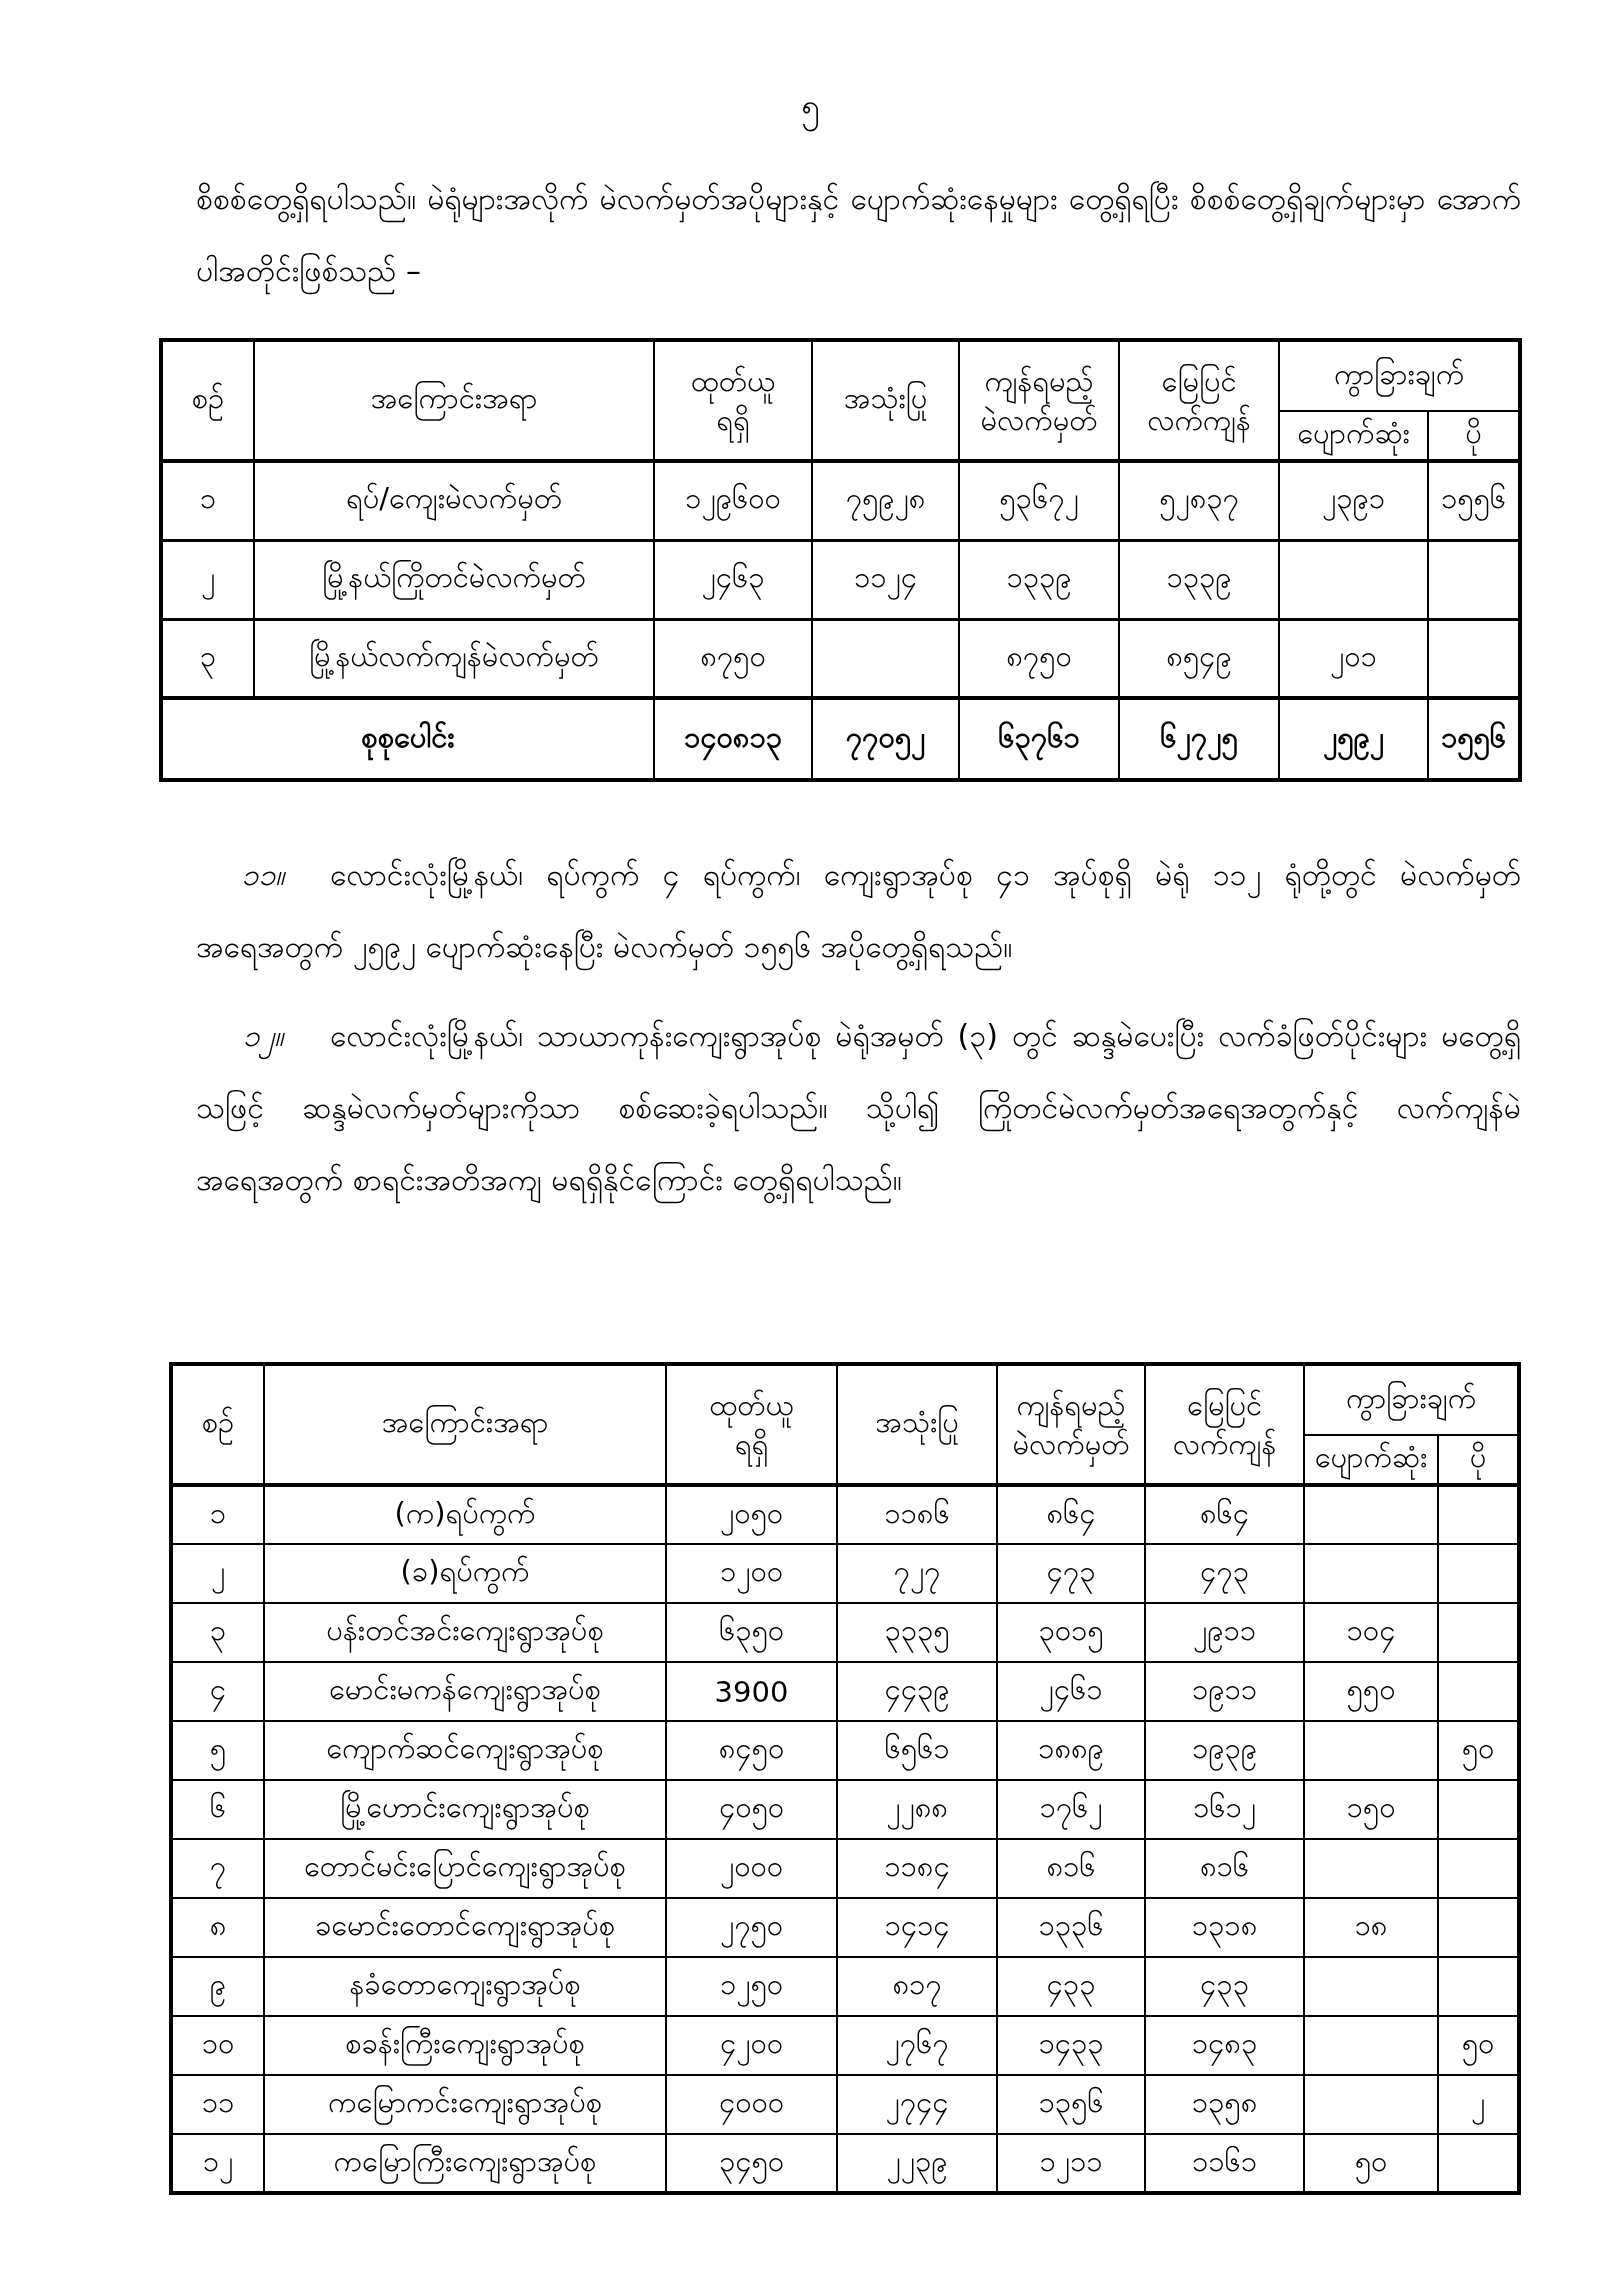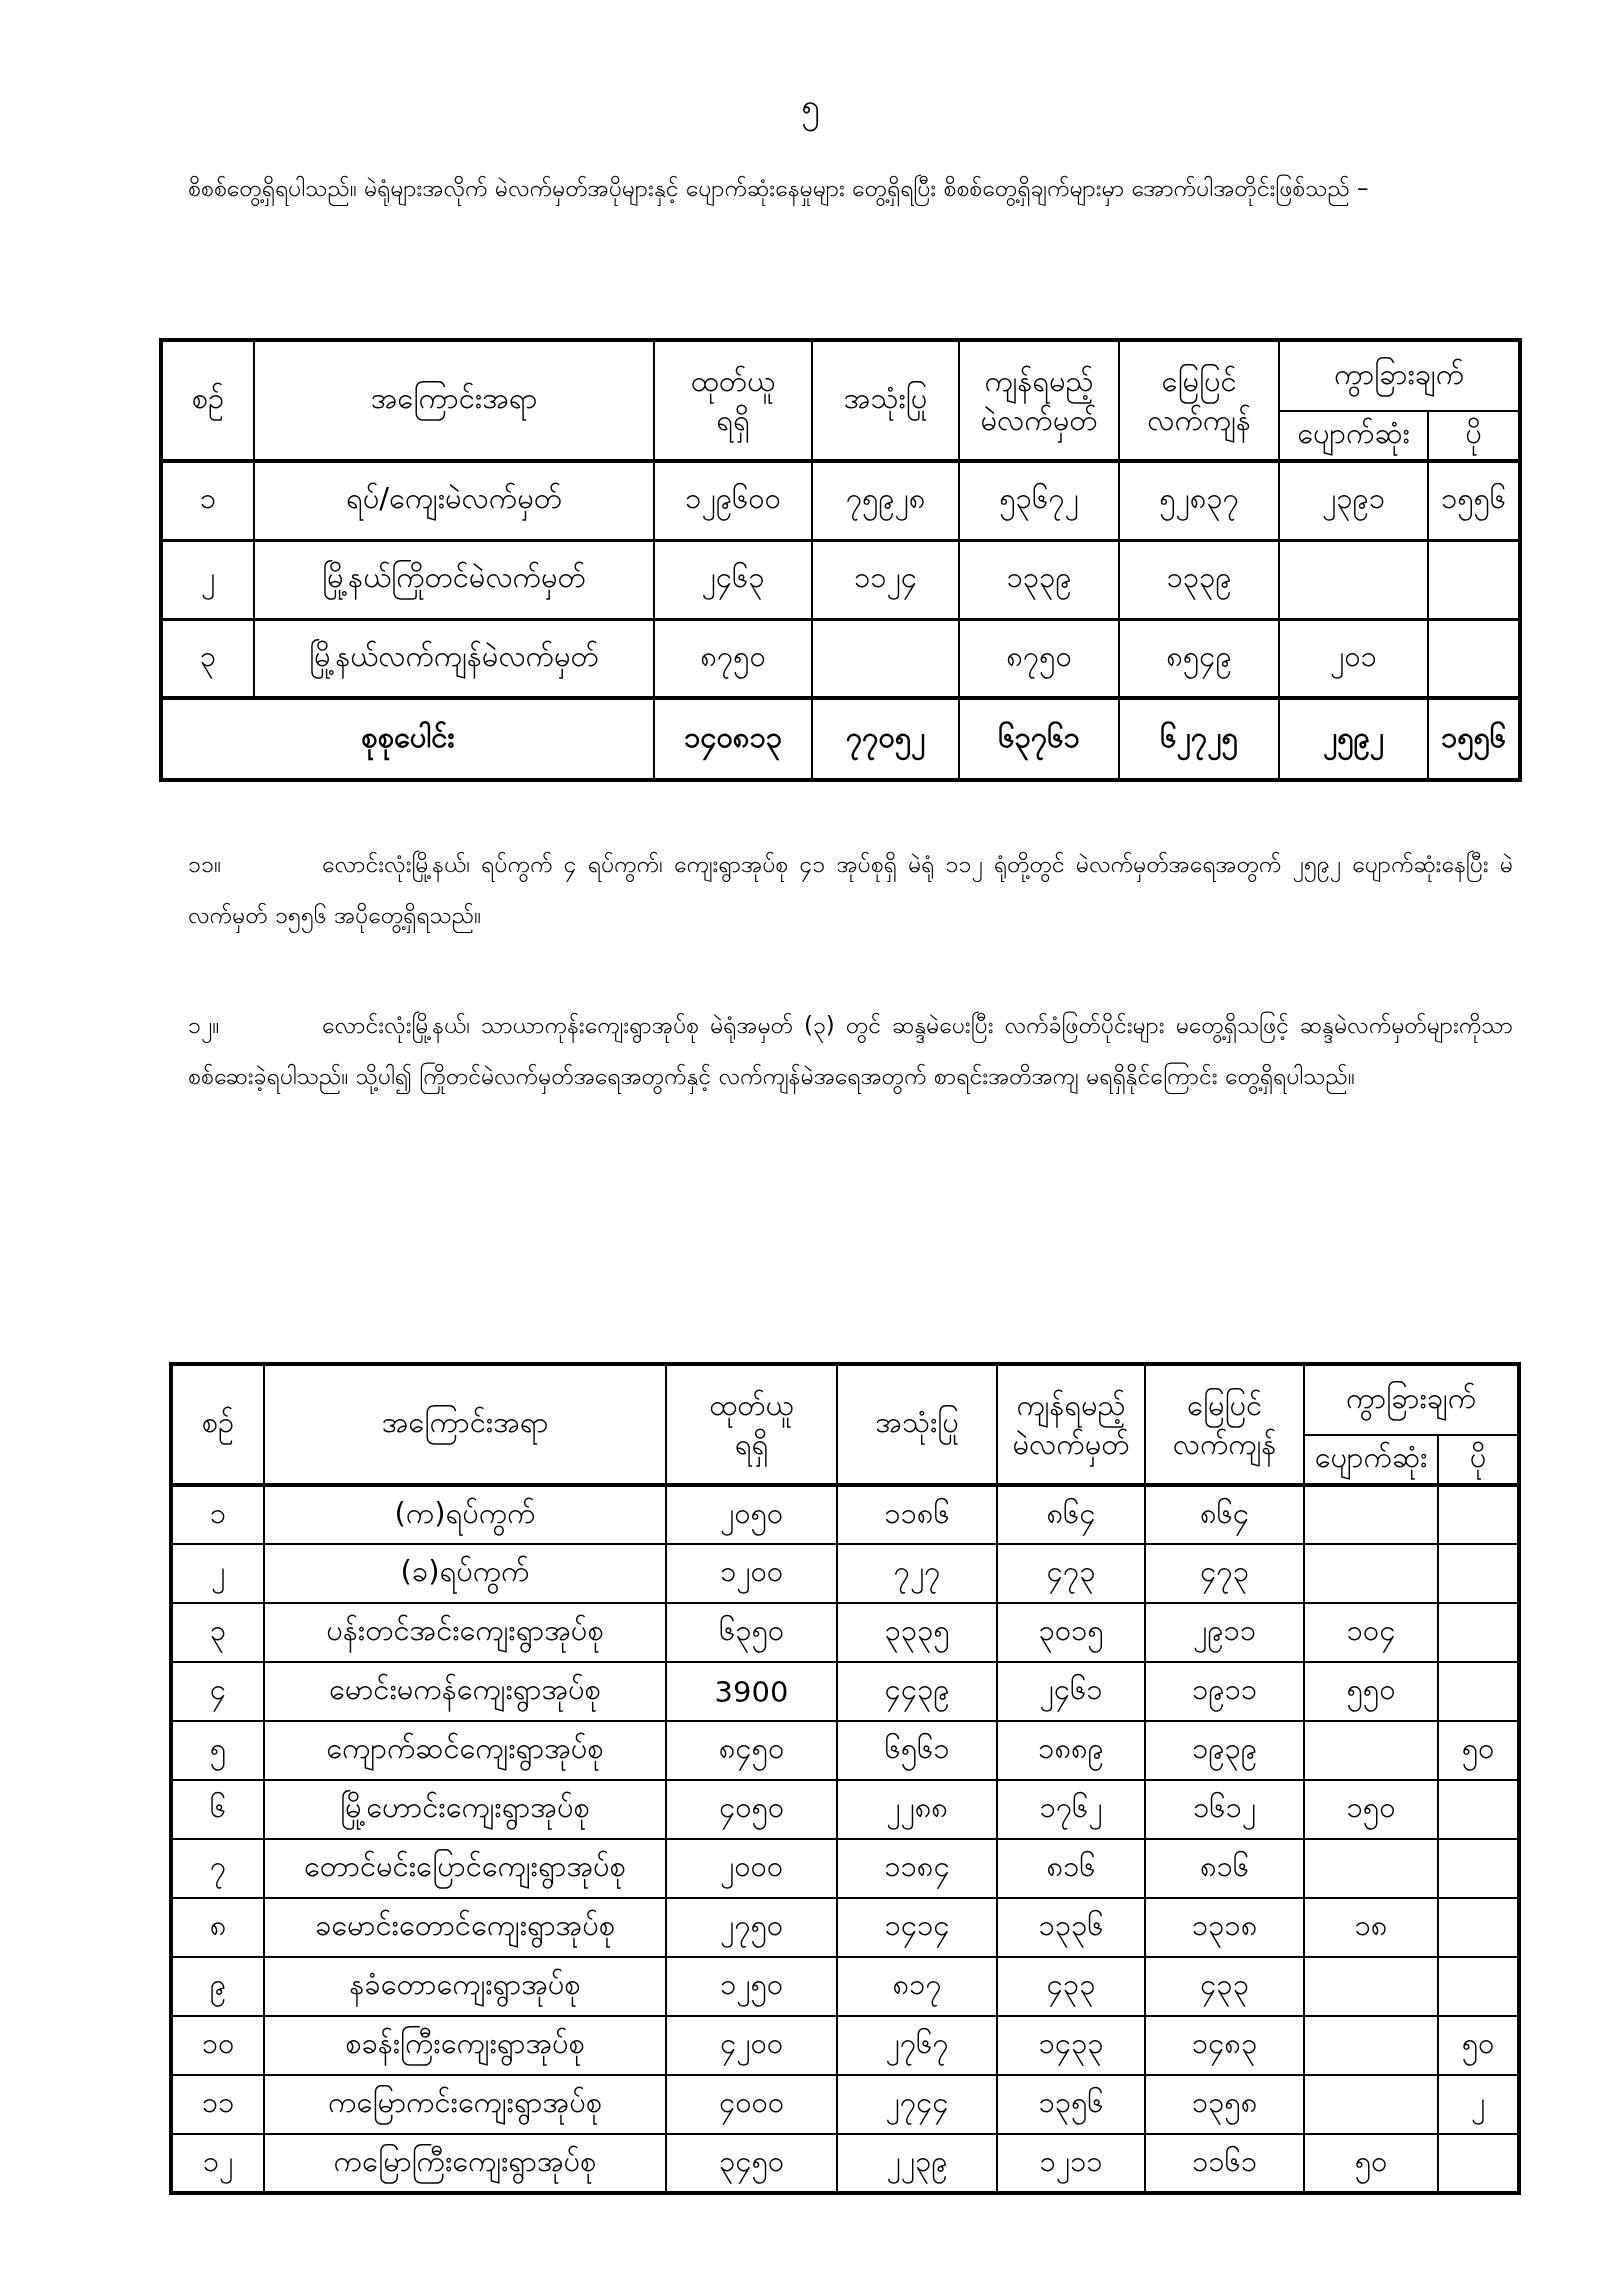--- a/index.html
+++ b/index.html
@@ -16,34 +16,35 @@
   .page-number {
     position: absolute;
     top: 84px;
     left: 0;
     width: 100%;
     text-align: center;
     font-size: 33px;
   }
   .body-text {
     position: absolute;
-    left: 188px;
+    left: 196px;
     width: 1325px;
-    font-size: 23px;
-    line-height: 51px;
+    font-size: 30px;
+    line-height: 72px;
     text-align: justify;
   }
   .intro   { top: 163px; }
   .para-11 { top: 839px; }
   .para-12 { top: 1000px; }
   .para-13 { top: 1223px; }
   .pnum {
     display: inline-block;
     min-width: 134px;
-    text-align: left;
+    text-align: center;
+    font-style: italic;
   }
   .table-wrap { position: absolute; }
   .t1-wrap { top: 338px; left: 159px; width: 1358px; }
   .t2-wrap { top: 1362px; left: 169px; width: 1348px; }
   table.doc-table {
     border-collapse: collapse;
     table-layout: fixed;
     width: 100%;
     border: 4.9px solid #000;
   }

